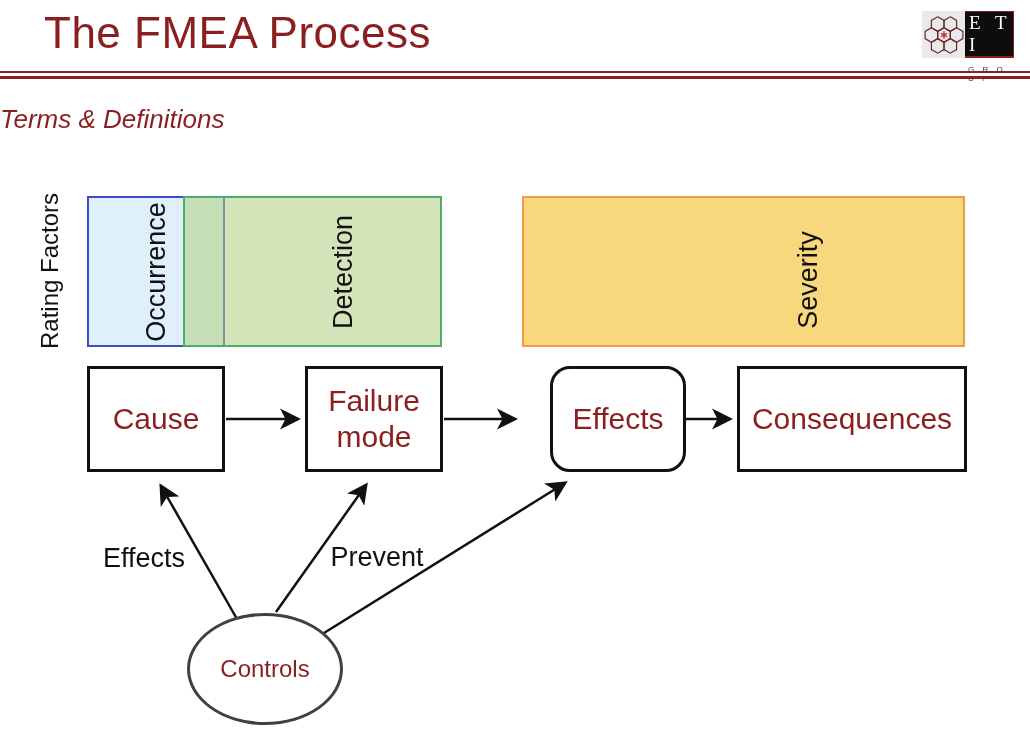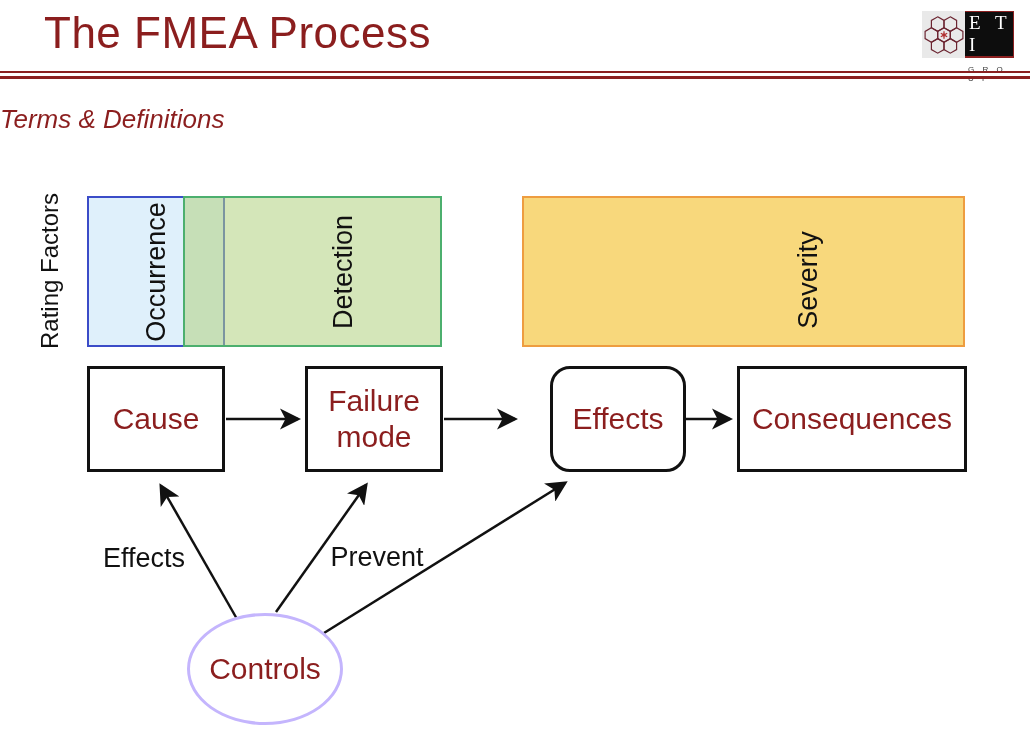--- a/index.html
+++ b/index.html
@@ -136,25 +136,25 @@
   .box-cause        { left: 87px;  width: 138px; }
   .box-failure-mode { left: 305px; width: 138px; padding: 0 8px; }
   .box-effects      { left: 550px; width: 136px; border-radius: 20px; }
   .box-consequences { left: 737px; width: 230px; }
 
   
   .controls-ellipse {
     position: absolute;
     left: 187px; top: 613px;
     width: 156px; height: 112px;
-    border: 3px solid #c4b5fd;
+    border: 3px solid #404040;
     border-radius: 50%;
     background: #ffffff;
     display: flex; align-items: center; justify-content: center;
-    font-size: 30px;
+    font-size: 24px;
     color: #8B1E1E;
     z-index: 4;
   }
 
   
   .arrow-label {
     position: absolute;
     transform: translate(-50%, -50%);
     font-size: 27px;
     color: #111111;

